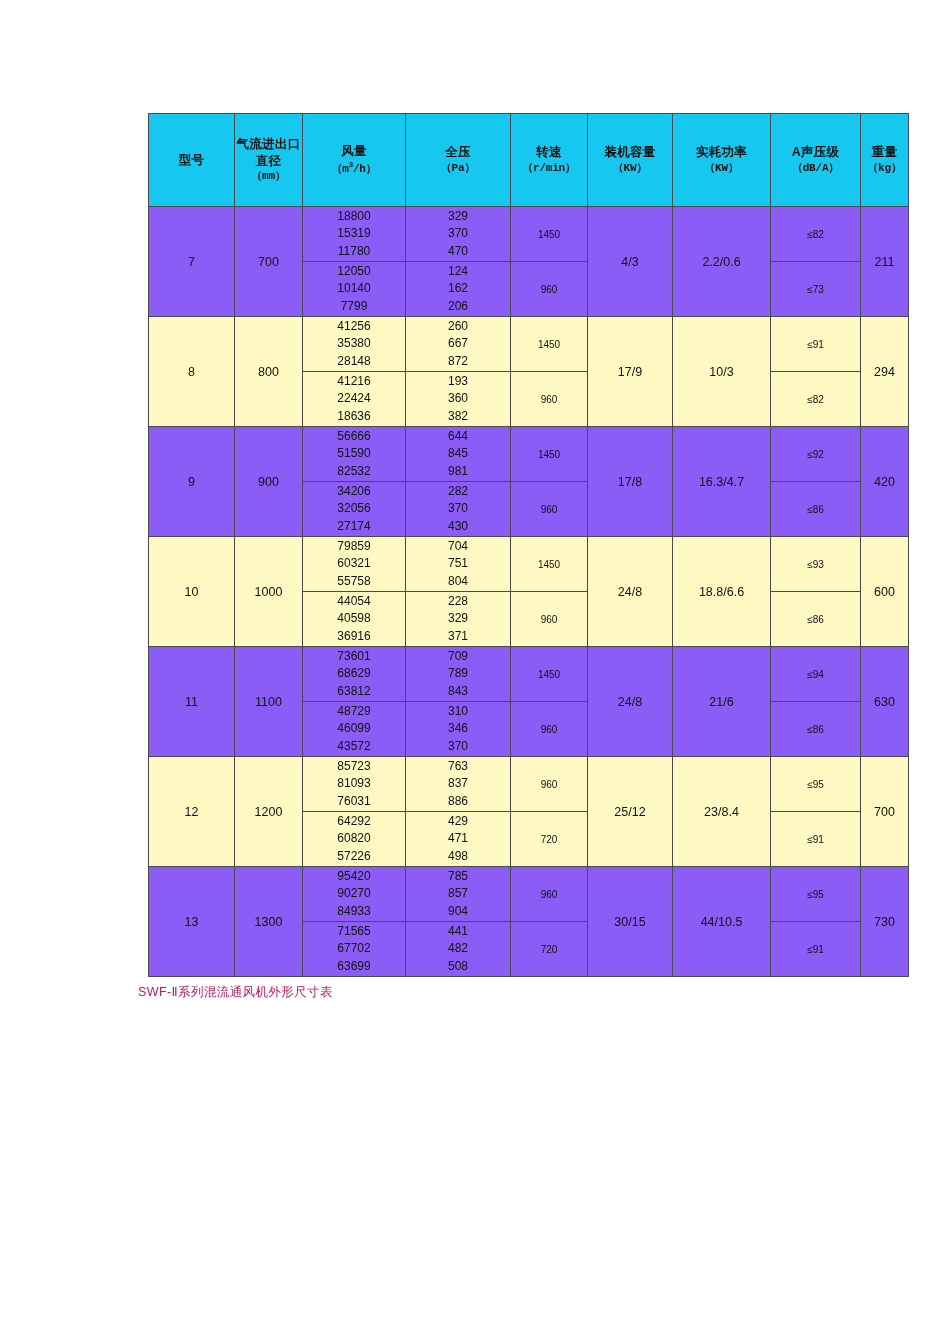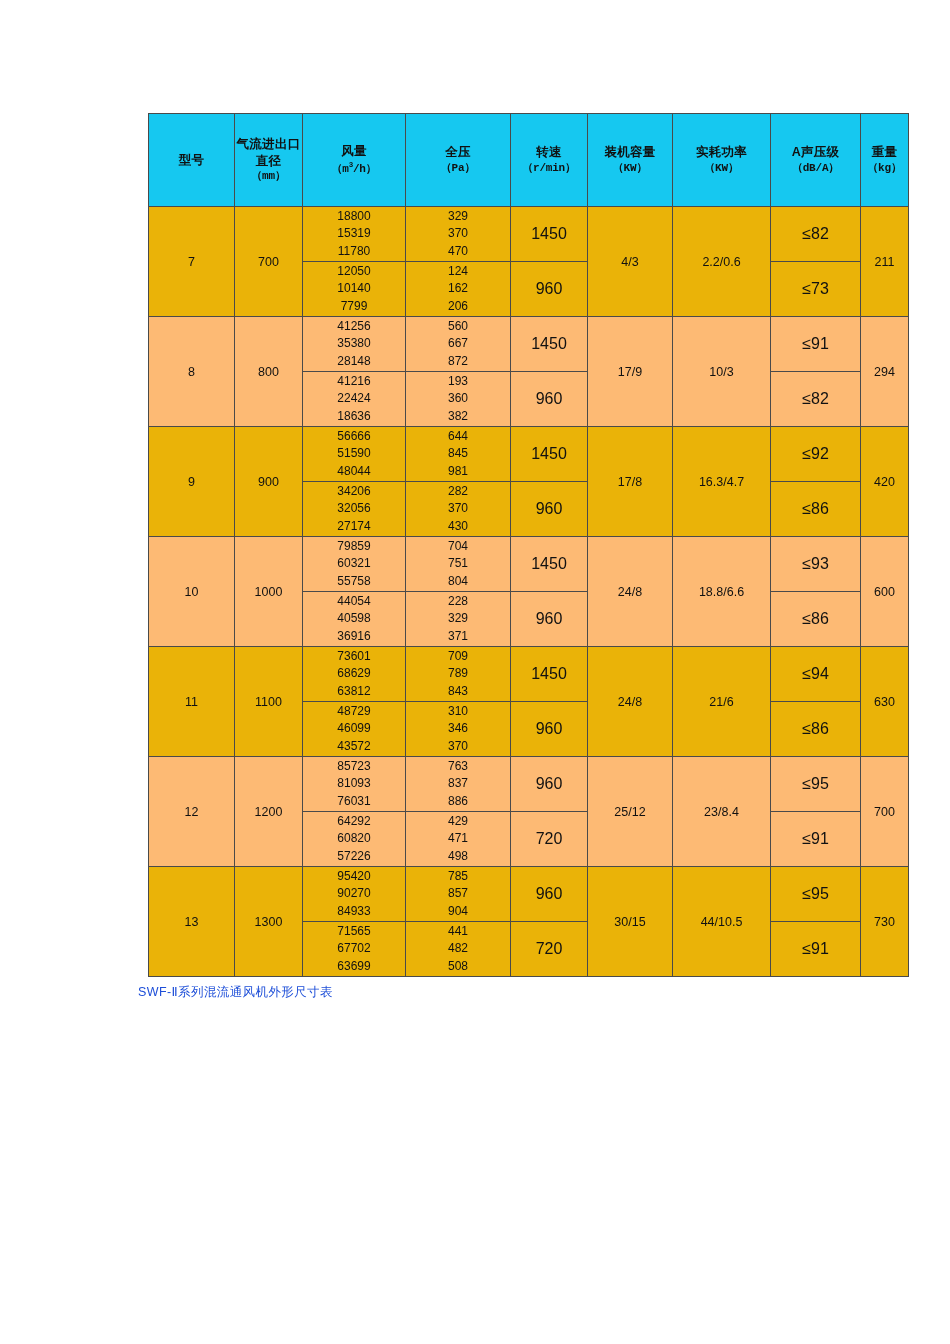--- a/index.html
+++ b/index.html
@@ -73,22 +73,22 @@
   thead th .t-unit sup {
     font-size: 7.5px;
     vertical-align: super;
   }
 
   
   tbody td {
     font-size: 12px;
     font-family: "Liberation Sans", sans-serif;
   }
-  tbody tr.band-white td { background: #eab308; }
-  tbody tr.band-gray  td { background: #fdba74; }
+  tbody tr.band-white td { background: #8b5cf6; }
+  tbody tr.band-gray  td { background: #fef9c3; }
 
   td.c-model,
   td.c-diameter,
   td.c-capacity,
   td.c-power,
   td.c-weight {
     font-size: 12.5px;
   }
 
   td.c-flow, td.c-pressure {
@@ -96,41 +96,41 @@
     line-height: 1.45;
     font-size: 12px;
     padding: 2px 0;
   }
   td.c-flow .num, td.c-pressure .num {
     display: block;
   }
 
   td.c-speed, td.c-noise {
     height: 54px;
-    font-size: 16px;
+    font-size: 10px;
   }
 
   
   col.w-model     { width: 86px; }
   col.w-diameter  { width: 68px; }
   col.w-flow      { width: 103px; }
   col.w-pressure  { width: 105px; }
   col.w-speed     { width: 77px; }
   col.w-capacity  { width: 85px; }
   col.w-power     { width: 98px; }
   col.w-noise     { width: 90px; }
   col.w-weight    { width: 48px; }
 
   
   #table-caption {
     position: absolute;
     left: 138px;
     top: 984px;
     font-size: 12.5px;
-    color: #1d4ed8;
+    color: #be185d;
     letter-spacing: 0.4px;
     white-space: nowrap;
   }
 </style>
 </head>
 <body>
 
 <div id="page">
 
   <div id="spec-table-wrap">
@@ -221,21 +221,21 @@
           </tr>
           <tr class="band-gray">
             <td class="c-model" rowspan="2">8</td>
             <td class="c-diameter" rowspan="2">800</td>
             <td class="c-flow">
               <span class="num">41256</span>
               <span class="num">35380</span>
               <span class="num">28148</span>
             </td>
             <td class="c-pressure">
-              <span class="num">560</span>
+              <span class="num">260</span>
               <span class="num">667</span>
               <span class="num">872</span>
             </td>
             <td class="c-speed">1450</td>
             <td class="c-capacity" rowspan="2">17/9</td>
             <td class="c-power" rowspan="2">10/3</td>
             <td class="c-noise">≤91</td>
             <td class="c-weight" rowspan="2">294</td>
           </tr>
           <tr class="band-gray">
@@ -251,21 +251,21 @@
             </td>
             <td class="c-speed">960</td>
             <td class="c-noise">≤82</td>
           </tr>
           <tr class="band-white">
             <td class="c-model" rowspan="2">9</td>
             <td class="c-diameter" rowspan="2">900</td>
             <td class="c-flow">
               <span class="num">56666</span>
               <span class="num">51590</span>
-              <span class="num">48044</span>
+              <span class="num">82532</span>
             </td>
             <td class="c-pressure">
               <span class="num">644</span>
               <span class="num">845</span>
               <span class="num">981</span>
             </td>
             <td class="c-speed">1450</td>
             <td class="c-capacity" rowspan="2">17/8</td>
             <td class="c-power" rowspan="2">16.3/4.7</td>
             <td class="c-noise">≤92</td>

